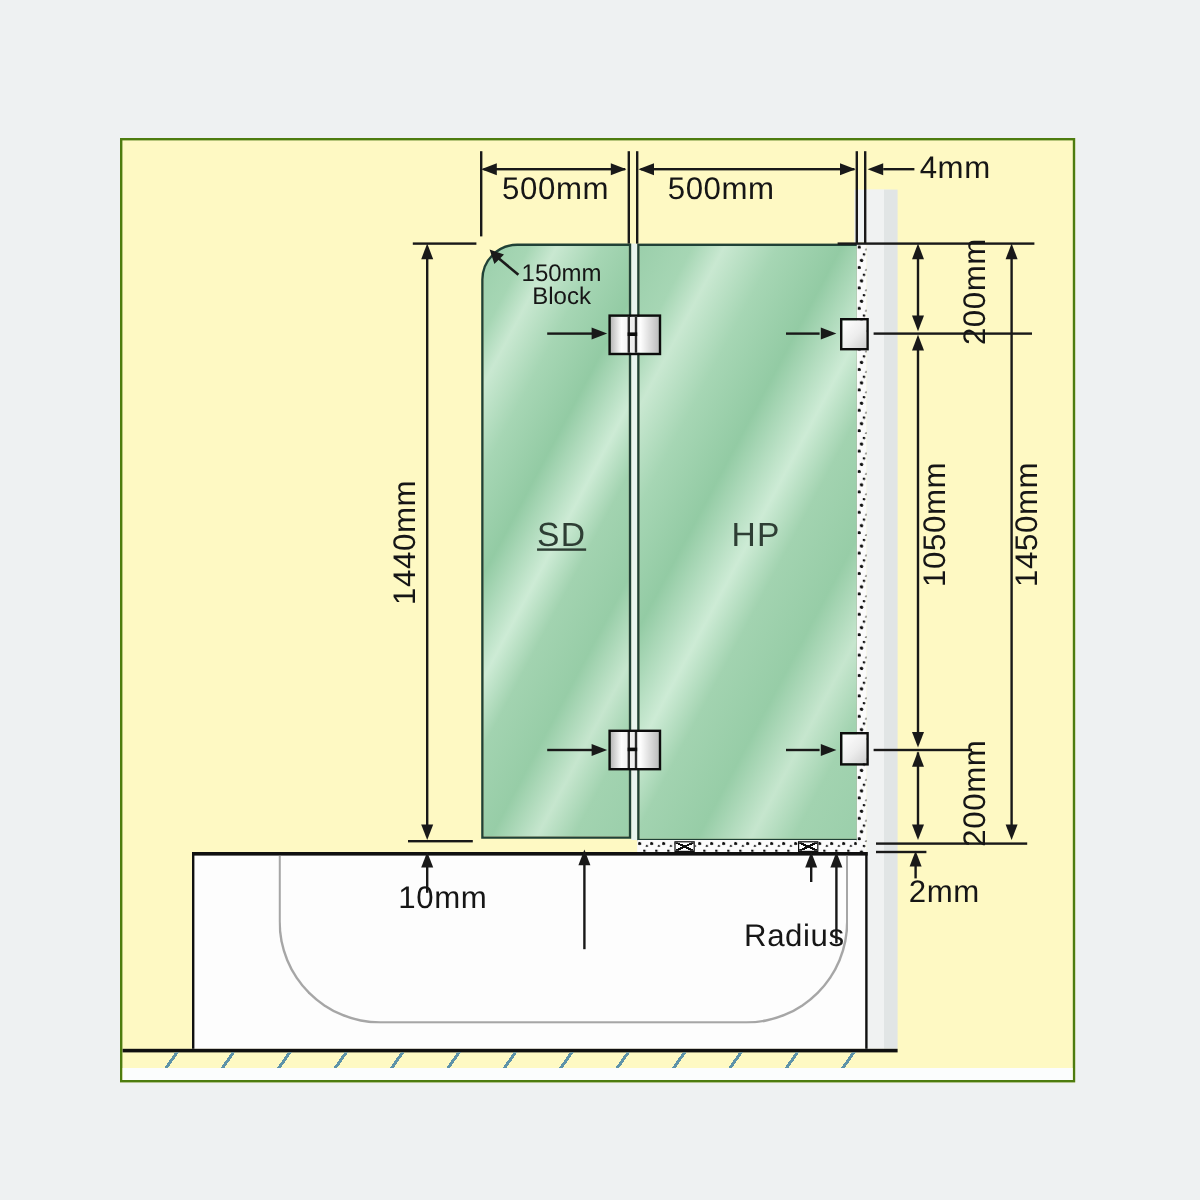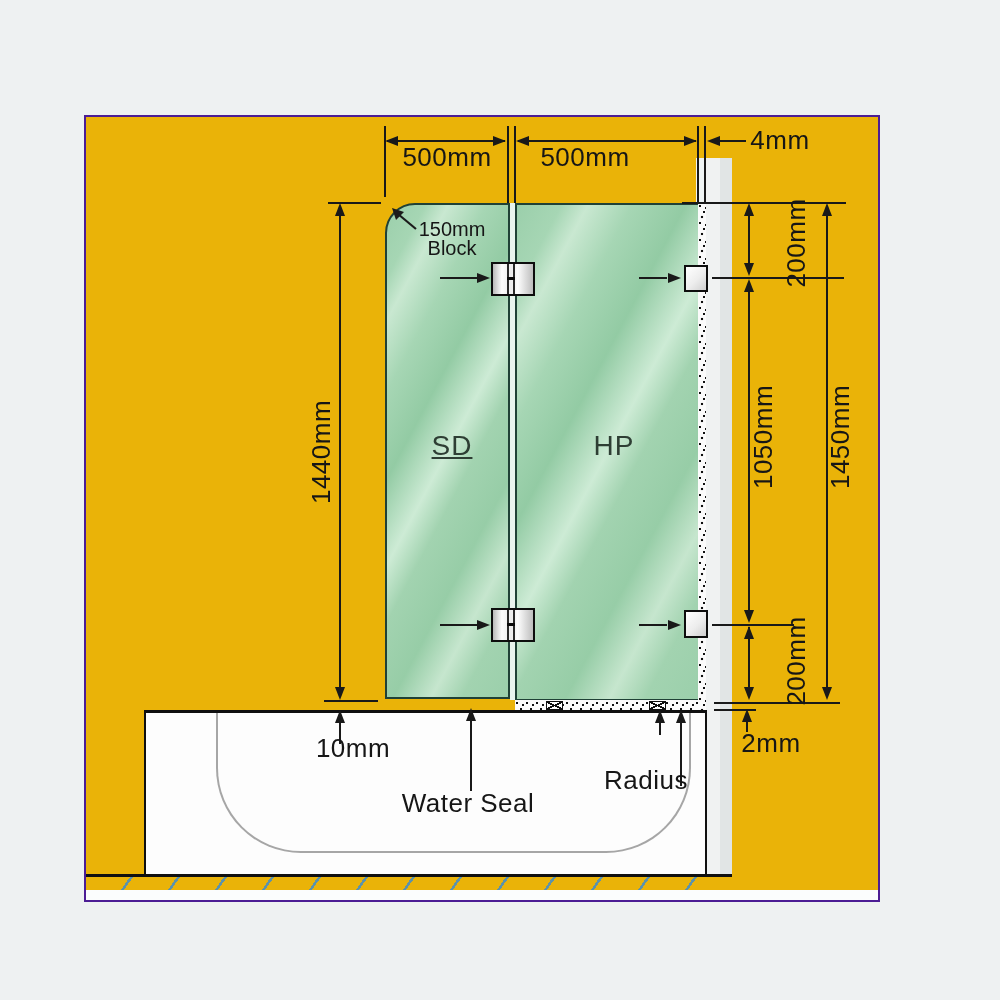--- a/index.html
+++ b/index.html
@@ -3,22 +3,22 @@
 <meta charset="utf-8">
 <style>
   html,body{margin:0;padding:0;}
   body{
     width:1000px;height:1000px;position:relative;
     background:#eef1f2;
     font-family:"Liberation Sans", sans-serif;
     overflow:hidden;
   }
   .frame{
-    position:absolute;left:84px;top:115px;width:792px;height:783px;
-    border:2px solid #4c1d95;background:#eab308;overflow:hidden;
+    position:absolute;left:100px;top:115px;width:792px;height:783px;
+    border:2px solid #4d7c0f;background:#fef9c3;overflow:hidden;
   }
   .abs{position:absolute;box-sizing:border-box;}
   .h{position:absolute;height:2px;background:#191919;}
   .v{position:absolute;width:2px;background:#191919;}
   .lbl{
     position:absolute;transform:translate(-50%,-50%);
     font-size:26px;color:#161616;white-space:nowrap;letter-spacing:0.5px;
   }
   .lbl.rot{transform:translate(-50%,-50%) rotate(-90deg);}
   .lbl.small{font-size:20px;letter-spacing:0;}
@@ -183,16 +183,15 @@
   <span class="lbl small" style="left:366px;top:131px;">Block</span>
   <span class="lbl rot" style="left:235px;top:335px;">1440mm</span>
   <span class="lbl rot" style="left:710px;top:126px;">200mm</span>
   <span class="lbl rot" style="left:677px;top:320px;">1050mm</span>
   <span class="lbl rot" style="left:754px;top:320px;">1450mm</span>
   <span class="lbl rot" style="left:710px;top:544px;">200mm</span>
   <span class="lbl" style="left:685px;top:626px;">2mm</span>
   <span class="lbl panel" style="left:366px;top:329px;text-decoration:underline;">SD</span>
   <span class="lbl panel" style="left:528px;top:329px;">HP</span>
   <span class="lbl" style="left:267px;top:631px;">10mm</span>
-  <span class="lbl" style="left:382px;top:686px;">Water Seal</span>
   <span class="lbl" style="left:560px;top:663px;">Radius</span>
 
 </div>
 
 </body></html>

